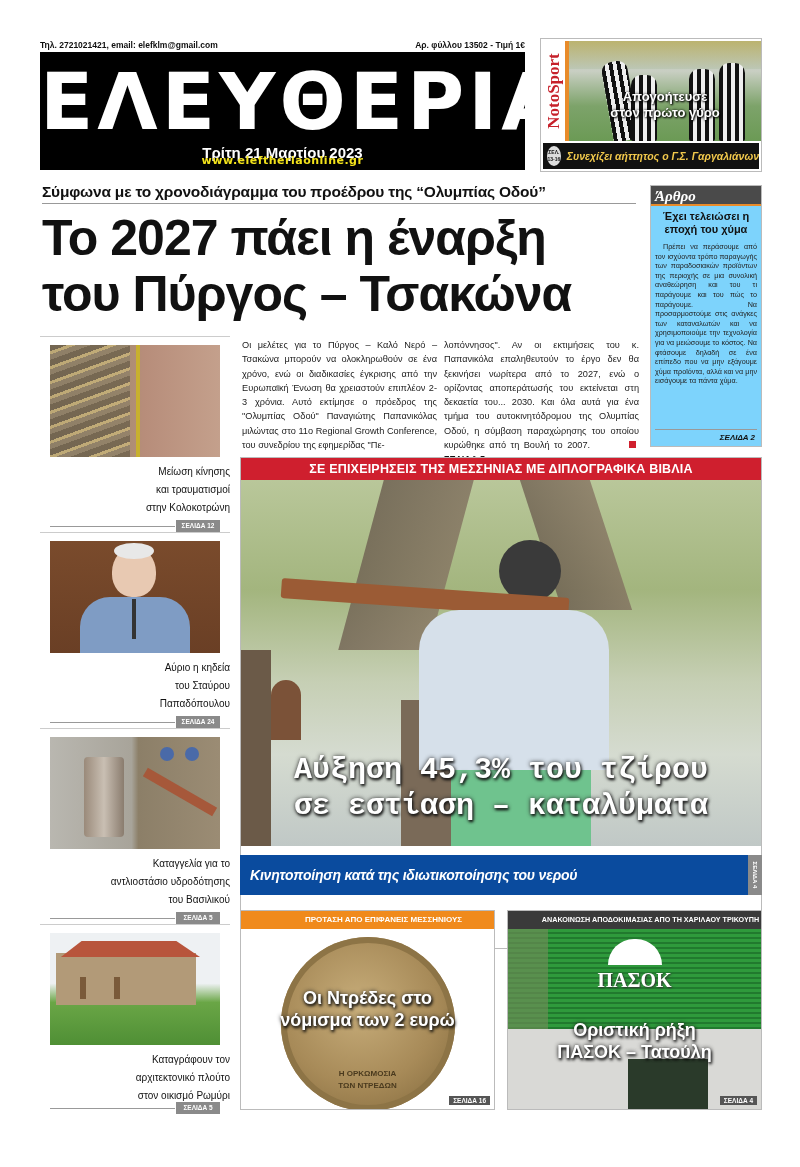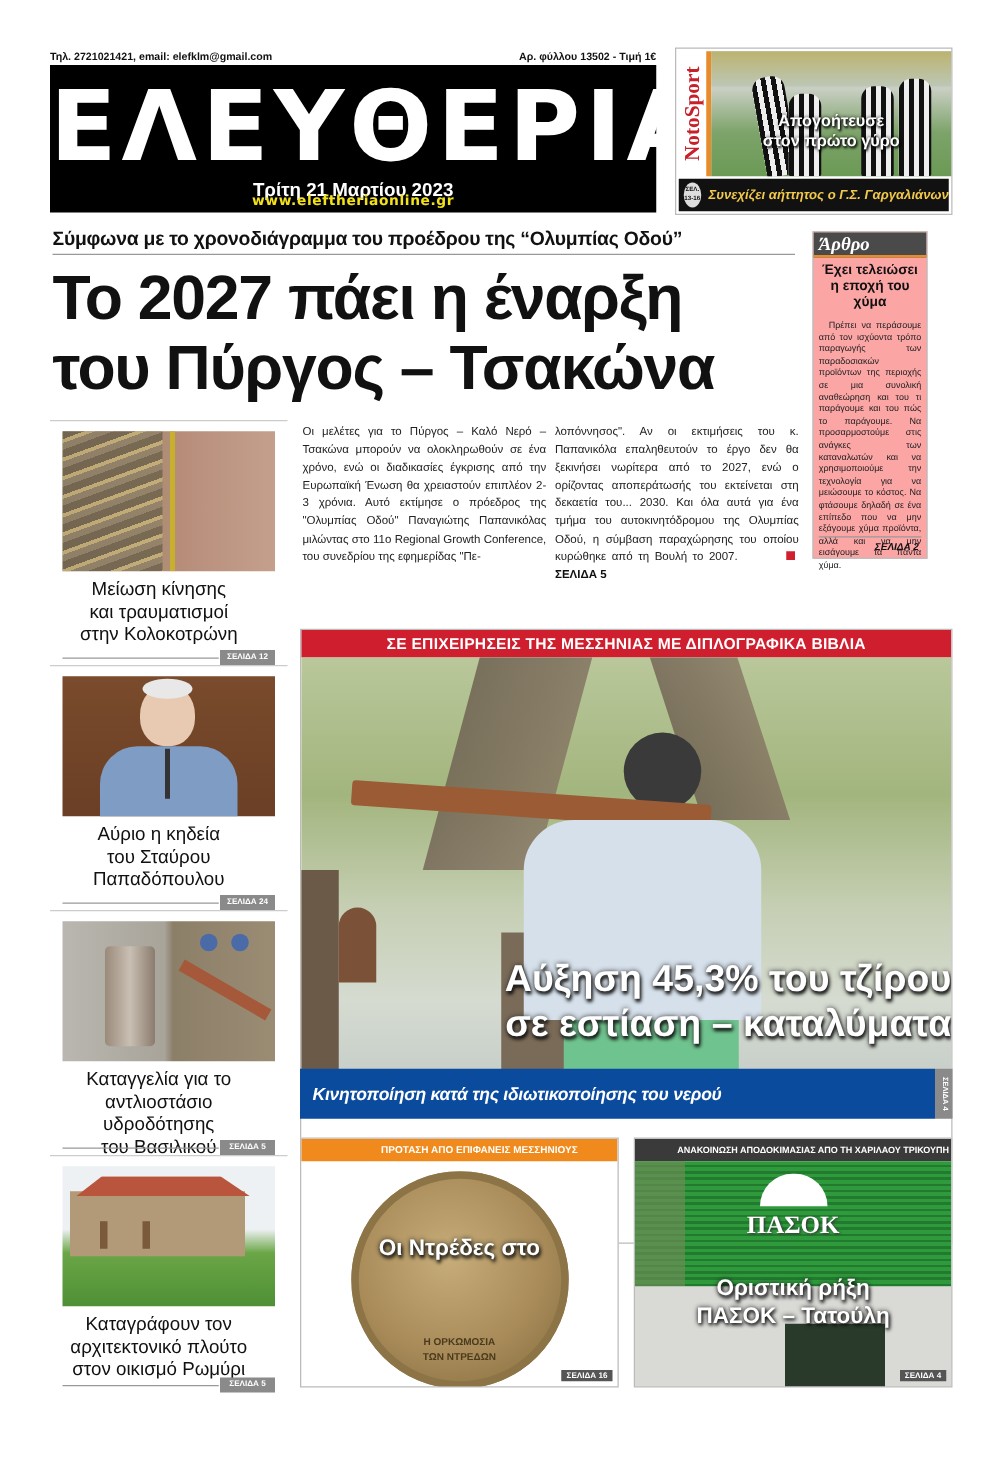--- a/index.html
+++ b/index.html
@@ -27,45 +27,45 @@
     .sport-caption { position: absolute; left: 0; right: 0; top: 48px; text-align: center; color: #fff; font-size: 13px; font-weight: bold; line-height: 16px; text-shadow: 0 0 3px #000, 1px 1px 2px #000; }
     .sport-bar { position: absolute; left: 2px; right: 2px; bottom: 2px; height: 26px; background: #111; display: flex; align-items: center; }
     .sport-badge { width: 20px; height: 20px; border-radius: 50%; background: #ddd; color: #111; font-size: 5px; font-weight: bold; text-align: center; line-height: 7px; padding-top: 3px; margin: 0 6px 0 4px; }
     .sport-bar-text { color: #f2c94c; font-size: 10.5px; font-style: italic; font-weight: bold; white-space: nowrap; }
 
     
     .kicker { left: 42px; top: 183px; width: 594px; font-size: 15.5px; font-weight: bold; color: #111; border-bottom: 1px solid #999; padding-bottom: 2px; white-space: nowrap; letter-spacing: -0.2px; }
     .headline { left: 42px; top: 210px; width: 600px; font-size: 50px; line-height: 56px; font-weight: bold; color: #111; letter-spacing: -1px; font-family: "Liberation Sans", sans-serif; }
 
     
-    .op { left: 650px; top: 185px; width: 92px; height: 262px; border: 1px solid #bbb; background: #fca5a5; }
+    .op { left: 650px; top: 185px; width: 112px; height: 262px; border: 1px solid #bbb; background: #7dd3fc; }
     .op-label { height: 20px; background: #4a4a4a; color: #fff; font-family: "Liberation Serif", serif; font-style: italic; font-weight: bold; font-size: 15px; padding-left: 4px; line-height: 20px; border-bottom: 2px solid #e88b2a; }
     .op-title { text-align: center; font-size: 11px; font-weight: bold; line-height: 13px; padding: 4px 2px 6px; }
     .op-body { font-size: 7.2px; line-height: 9.6px; text-align: justify; padding: 0 4px; color: #222; text-indent: 8px; }
     .op-page { position: absolute; right: 6px; bottom: 4px; font-size: 8px; font-weight: bold; font-style: italic; }
     .op-rule { position: absolute; left: 4px; right: 4px; bottom: 16px; border-top: 1px solid #999; }
 
     
     .article-col { top: 338px; width: 195px; font-size: 9.2px; line-height: 14.3px; text-align: justify; color: #222; }
     .page-ref-red { font-weight: bold; color: #111; }
     .page-ref-red::before { content: ""; display: inline-block; width: 7px; height: 7px; background: #d0202e; margin-right: 3px; vertical-align: 0; }
 
     
     .left-col { left: 40px; top: 336px; width: 190px; }
     .teaser { position: absolute; left: 0; width: 190px; border-top: 1px solid #ccc; }
     .teaser-photo { position: absolute; left: 10px; top: 8px; width: 170px; height: 112px; overflow: hidden; }
-    .teaser-title { position: absolute; left: 0; right: 16px; top: 126px; text-align: center; font-size: 15px; line-height: 18px; color: #111; }
+    .teaser-title { position: absolute; left: 0; right: 0; top: 126px; text-align: right; font-size: 10px; line-height: 18px; color: #111; }
     .teaser-rule { position: absolute; left: 10px; width: 125px; border-top: 1px solid #999; }
     .teaser-page { position: absolute; right: 10px; width: 44px; height: 12px; background: #8a8a8a; color: #fff; font-size: 6.5px; font-weight: bold; text-align: center; line-height: 12px; }
 
     
-    .hero { left: 240px; top: 457px; width: 522px; height: 492px; border: 1px solid #bbb; overflow: hidden; margin-top: 46px; }
+    .hero { left: 240px; top: 457px; width: 522px; height: 492px; border: 1px solid #bbb; overflow: hidden; }
     .hero-banner { position: absolute; left: 0; top: 0; width: 100%; height: 22px; background: #cf1f2e; color: #fff; font-weight: bold; font-size: 12.5px; text-align: center; line-height: 22px; letter-spacing: 0.2px; }
     .hero-photo { position: absolute; left: 0; top: 22px; width: 100%; height: 366px; background: linear-gradient(180deg,#b9c79a 0%,#a3b57e 30%,#c6cfb4 55%,#d5dbd0 75%,#c0c8c6 100%); }
-    .hero-title { position: absolute; left: 0; right: 0; top: 240px; text-align: right; color: #fff; font-size: 30px; font-weight: bold; line-height: 36px; text-shadow: 0 0 4px #333, 1px 2px 3px #000; }
+    .hero-title { position: absolute; left: 0; right: 0; top: 272px; text-align: center; color: #fff; font-size: 30px; font-weight: bold; line-height: 36px; text-shadow: 0 0 4px #333, 1px 2px 3px #000; font-family: Liberation Mono, monospace; }
     .page-tag-dark { position: absolute; background: #555; color: #fff; font-size: 6.5px; font-weight: bold; padding: 1px 4px; }
 
     
     .bluebar { left: 240px; top: 855px; width: 508px; height: 40px; background: #0a4b9e; color: #fff; font-style: italic; font-weight: bold; font-size: 14px; line-height: 40px; padding-left: 10px; white-space: nowrap; letter-spacing: -0.2px; }
     .bluebar-page { left: 748px; top: 855px; width: 14px; height: 40px; background: #8a8a8a; }
     .bluebar-page span { position: absolute; left: 50%; top: 50%; transform: translate(-50%,-50%) rotate(90deg); color: #fff; font-size: 6px; font-weight: bold; white-space: nowrap; }
 
     
     .box { top: 910px; width: 255px; height: 200px; border: 1px solid #bbb; overflow: hidden; background: #fff; }
     .box-head { height: 18px; color: #fff; font-weight: bold; font-size: 8px; text-align: center; line-height: 18px; white-space: nowrap; padding-left: 32px; }
@@ -227,20 +227,21 @@
 
 <div class="abs box" style="left:240px;">
   <div class="box-head" style="background:#f08a1c;">ΠΡΟΤΑΣΗ ΑΠΟ ΕΠΙΦΑΝΕΙΣ ΜΕΣΣΗΝΙΟΥΣ</div>
   <div class="box-photo">
     <div class="coin">
       <div class="coin-text" style="top:132px;">Η ΟΡΚΩΜΟΣΙΑ</div>
       <div class="coin-text" style="top:144px;">ΤΩΝ ΝΤΡΕΔΩΝ</div>
     </div>
     <div class="box-title" style="top:58px;">
       <div>Οι Ντρέδες στο</div>
+      <div>νόμισμα των 2 ευρώ</div>
     </div>
   </div>
   <div class="page-tag-dark" style="right:4px; bottom:4px;">ΣΕΛΙΔΑ 16</div>
 </div>
 
 <div class="abs box" style="left:507px;">
   <div class="box-head" style="background:#3a3a3a; font-size:7.2px;">ΑΝΑΚΟΙΝΩΣΗ ΑΠΟΔΟΚΙΜΑΣΙΑΣ ΑΠΟ ΤΗ ΧΑΡΙΛΑΟΥ ΤΡΙΚΟΥΠΗ</div>
   <div class="box-photo pasok-bg">
     <div style="position:absolute;left:0;top:0;width:40px;height:100px;background:#6b8c55;opacity:.7;"></div>
     <div style="position:absolute;left:0;top:100px;right:0;bottom:0;background:#d9d9d6;"></div>

